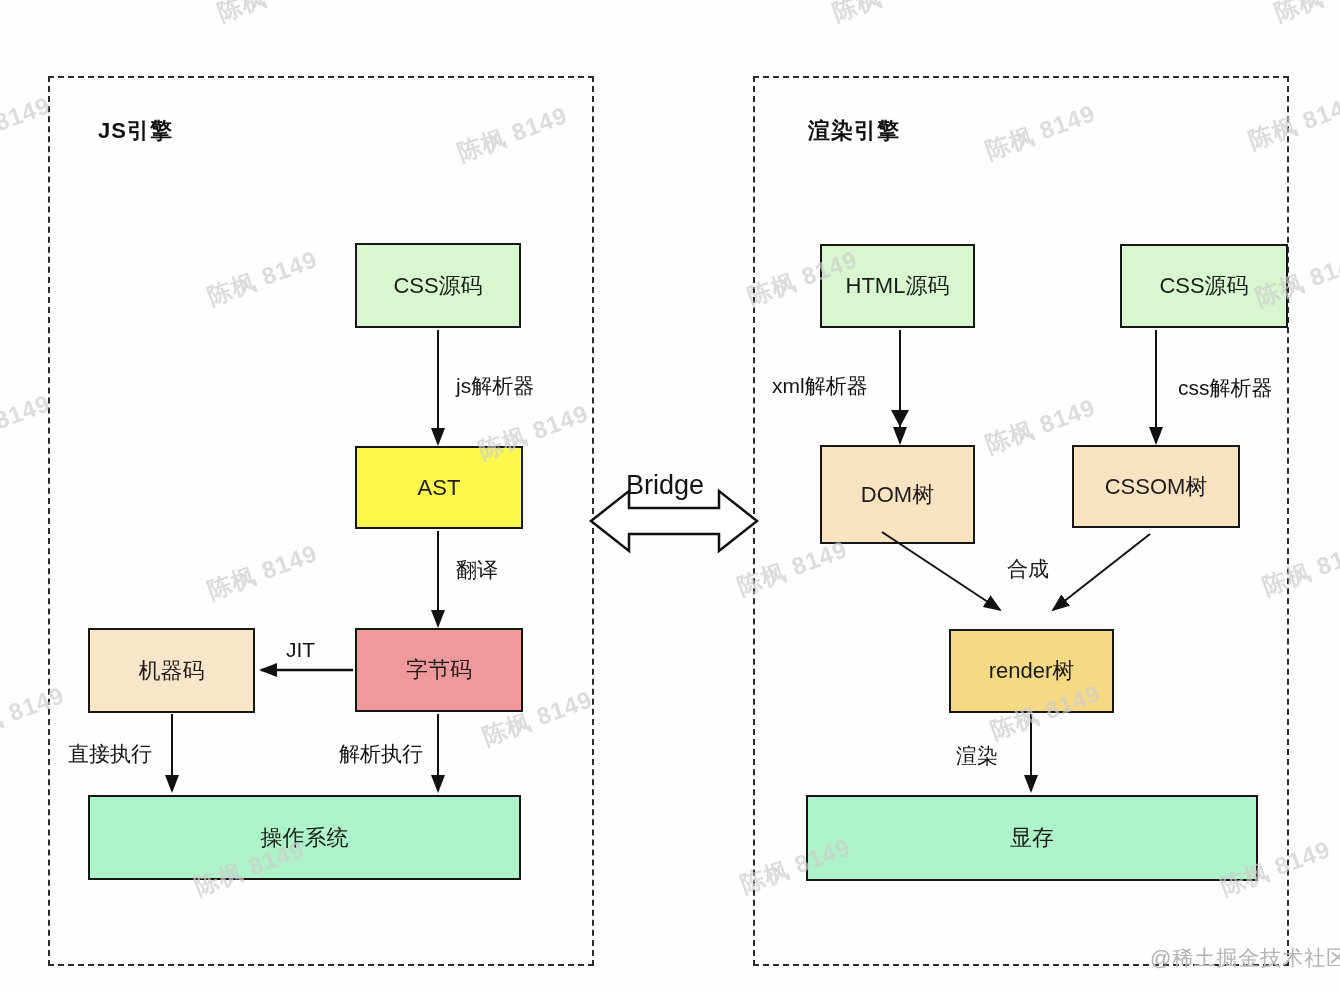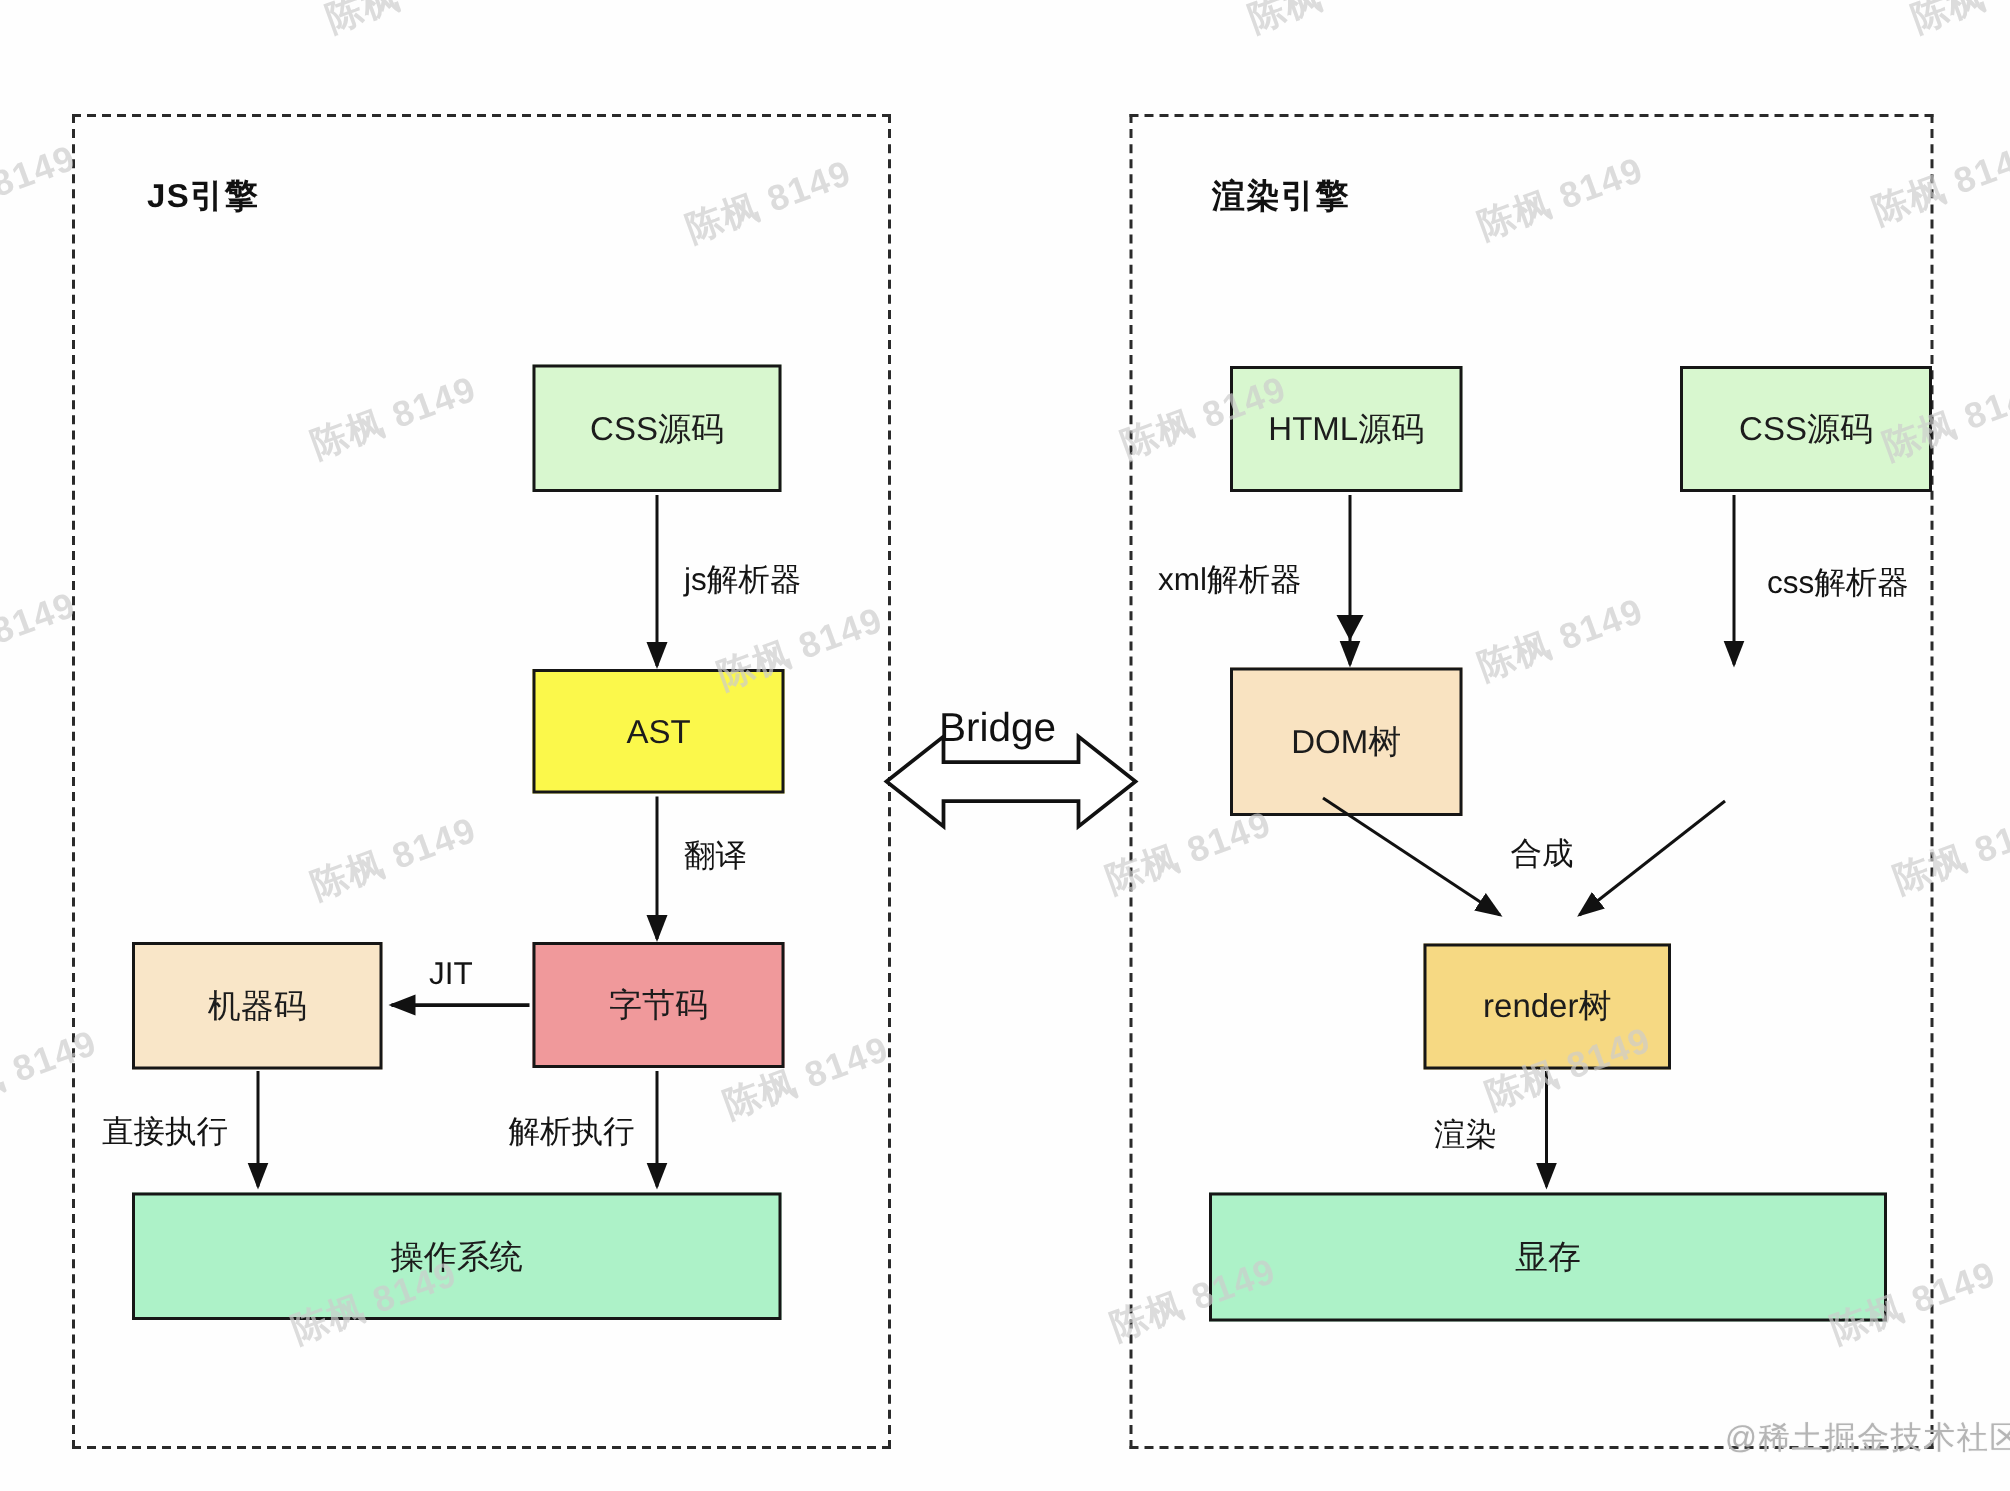--- a/index.html
+++ b/index.html
@@ -58,20 +58,21 @@
 
   <div class="box c-source" style="left:355px;top:243px;width:166px;height:85px;">CSS源码</div>
   <div class="box c-yellow" style="left:355px;top:446px;width:168px;height:83px;">AST</div>
   <div class="box c-pink" style="left:355px;top:628px;width:168px;height:84px;">字节码</div>
   <div class="box c-peach" style="left:88px;top:628px;width:167px;height:85px;">机器码</div>
   <div class="box c-mint" style="left:88px;top:795px;width:433px;height:85px;">操作系统</div>
 
   <div class="box c-source" style="left:820px;top:244px;width:155px;height:84px;">HTML源码</div>
   <div class="box c-source" style="left:1120px;top:244px;width:168px;height:84px;">CSS源码</div>
   <div class="box c-tree" style="left:820px;top:445px;width:155px;height:99px;">DOM树</div>
+  <div class="box c-tree" style="left:1072px;top:445px;width:168px;height:83px;">CSSOM树</div>
   <div class="box c-gold" style="left:949px;top:629px;width:165px;height:84px;">render树</div>
   <div class="box c-mint" style="left:806px;top:795px;width:452px;height:86px;">显存</div>
 
   <svg id="arrow-layer" width="1340" height="994" viewBox="0 0 1340 994">
     <defs>
       <marker id="ah" markerUnits="userSpaceOnUse" markerWidth="20" markerHeight="16" refX="16" refY="7" orient="auto">
         <path d="M0,0 L18,7 L0,14 Z" fill="#111"></path>
       </marker>
     </defs>
 

